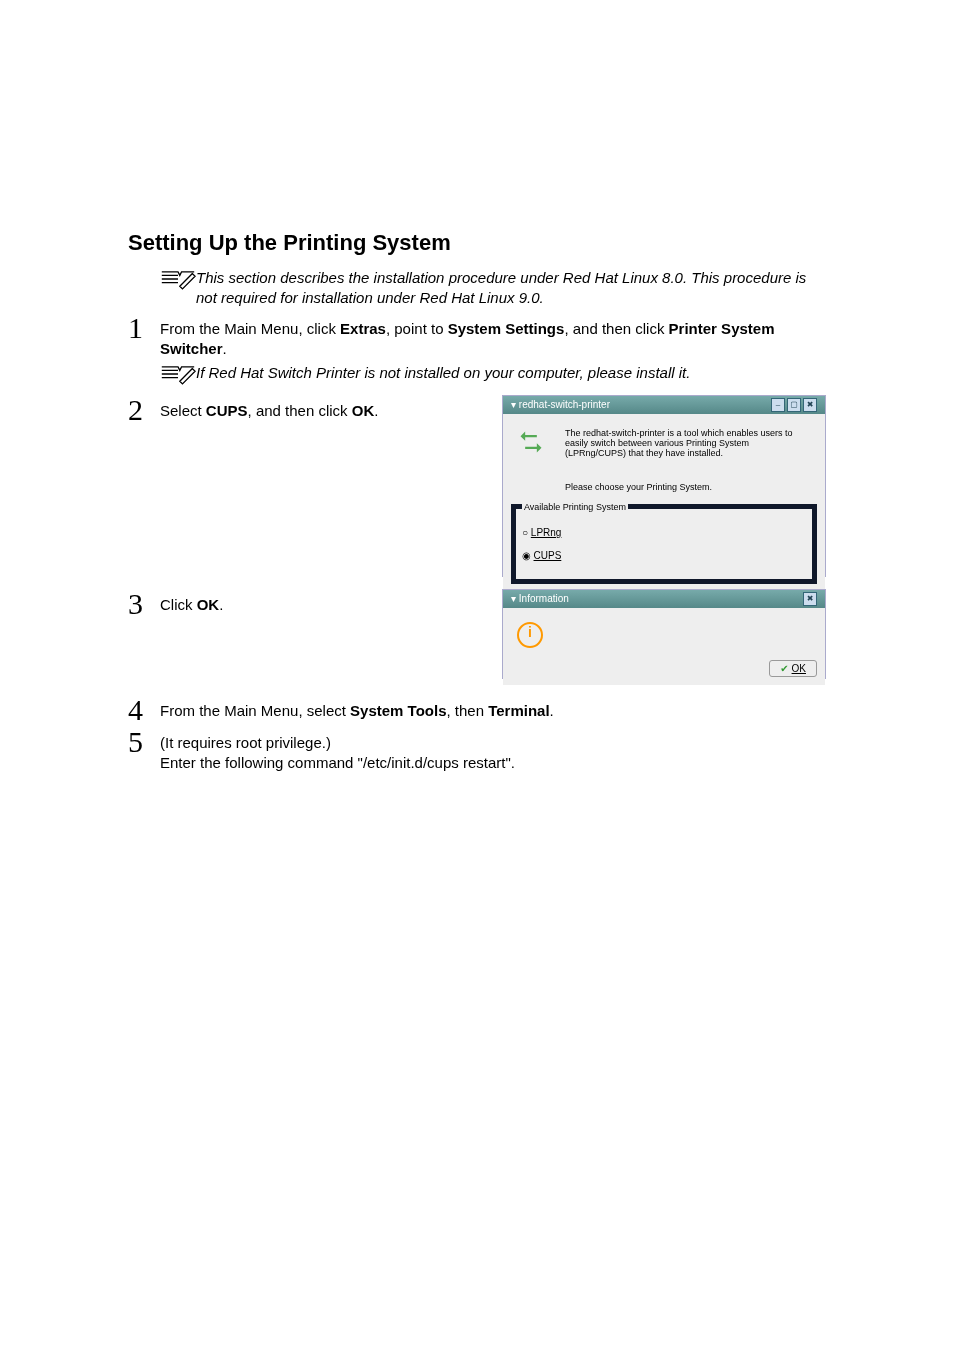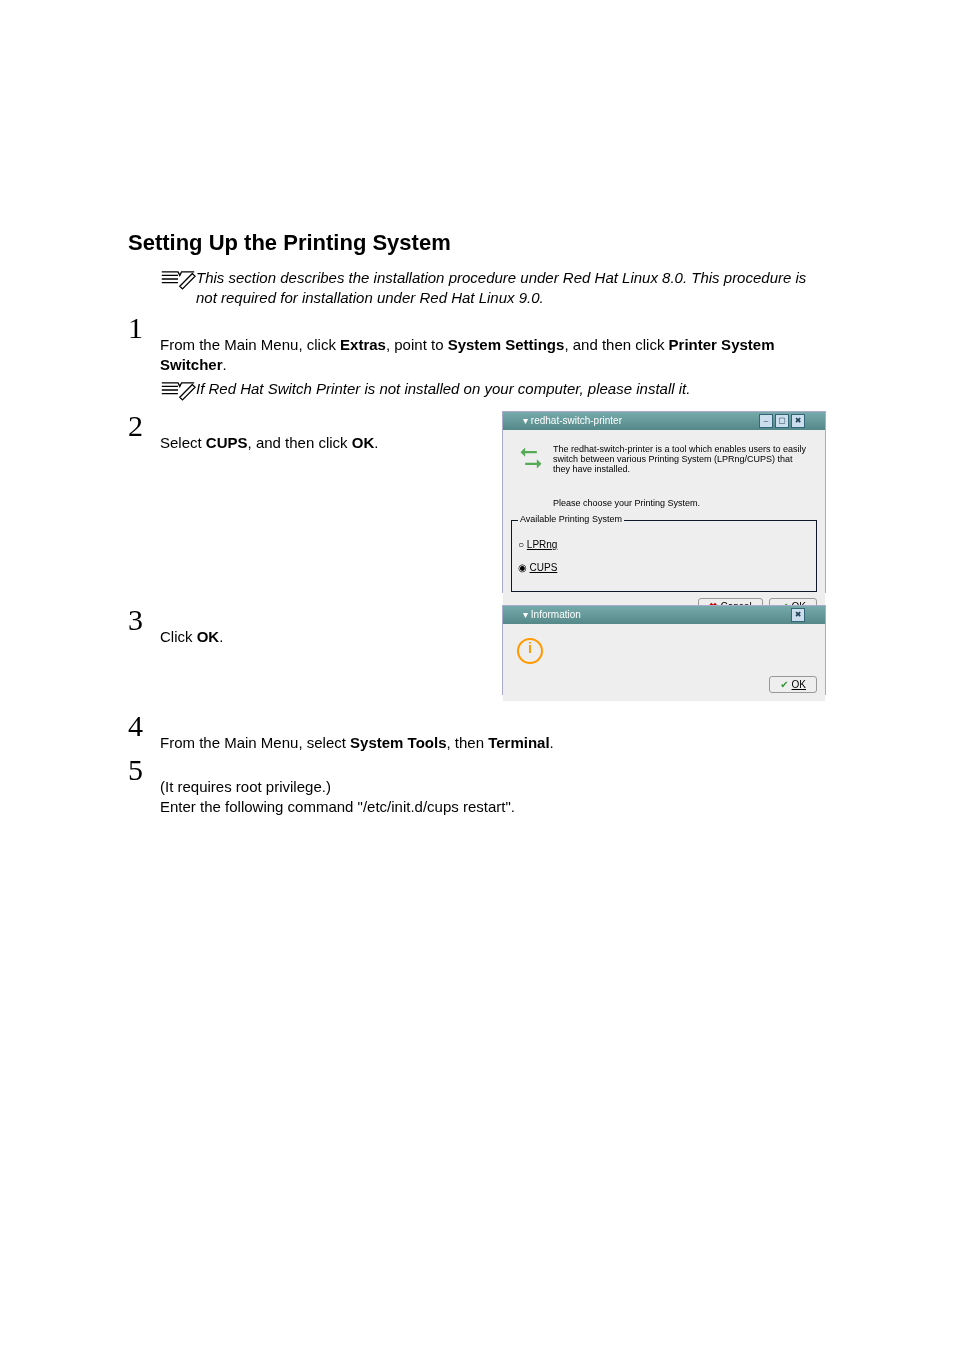--- a/index.html
+++ b/index.html
@@ -5,34 +5,34 @@
 body{margin:0;font-family:Arial,Helvetica,sans-serif;background:#fff;color:#000}
 .page{width:954px;height:1351px;box-sizing:border-box;padding:0 128px;position:relative}
 .h1{font-size:22px;font-weight:bold;margin-top:230px;margin-bottom:12px}
 .note{display:flex;align-items:flex-start;margin:4px 0 4px 32px}
 .note-icon{width:36px;flex-shrink:0;margin-top:2px}
 .note-text{font-style:italic;font-size:15px;line-height:1.35}
 .step{display:flex;align-items:flex-start;margin:2px 0}
 .step-content{flex:1;display:flex;gap:16px}
 .step-left{flex:1}
 .num{font-size:30px;font-family:"Times New Roman",serif;width:32px;text-align:left;flex-shrink:0;line-height:1}
-.step-text{font-size:15px;line-height:1.35;margin-top:22px}
+.step-text{font-size:15px;line-height:1.35;margin-top:6px}
 .shot{background:#eef;border:1px solid #aac;font-size:9px}
 .shot1{width:322px;height:180px}
 .shot2{width:322px;height:88px}
-.win-title{background:linear-gradient(#7aa,#588);color:#fff;padding:2px 20px;display:flex;justify-content:space-between;align-items:center;font-size:10px}
+.win-title{background:linear-gradient(#7aa,#588);color:#fff;padding:2px 8px;display:flex;justify-content:space-between;align-items:center;font-size:10px}
 .win-btns{display:flex;gap:2px}
 .win-btn{width:12px;height:12px;background:#cde;border:1px solid #367;display:flex;align-items:center;justify-content:center;font-size:8px;color:#245}
 .win-body{padding:8px;background:#eee}
-.group{border:1px solid #0f172a;padding:6px;margin-top:6px;position:relative}
+.group{border:5px solid #0f172a;padding:6px;margin-top:6px;position:relative}
 .group-label{position:absolute;top:-7px;left:6px;background:#eee;padding:0 2px;font-size:9px}
 .btnrow{text-align:right;margin-top:6px}
 .dlg-btn{border:1px solid #999;background:#eee;padding:2px 10px;font-size:10px;border-radius:3px;margin-left:4px;display:inline-flex;align-items:center;gap:3px}
 .radio{margin:12px 0;font-size:10px}
-.info-row{display:flex;gap:8px;align-items:flex-start;padding:6px}
+.info-row{display:flex;gap:20px;align-items:flex-start;padding:6px}
 .icon-info{width:22px;height:22px;border:2px solid #f90;border-radius:50%;display:flex;justify-content:center;color:#f90;font-weight:bold;font-size:14px;flex-shrink:0}
 .icon-swap{width:28px;height:28px;flex-shrink:0;position:relative}
 .icon-swap svg{width:28px;height:28px}
 b{font-weight:bold}
 .richtext b{font-style:normal}
 </style>
 </head>
 <body>
 
 <div class="page">

